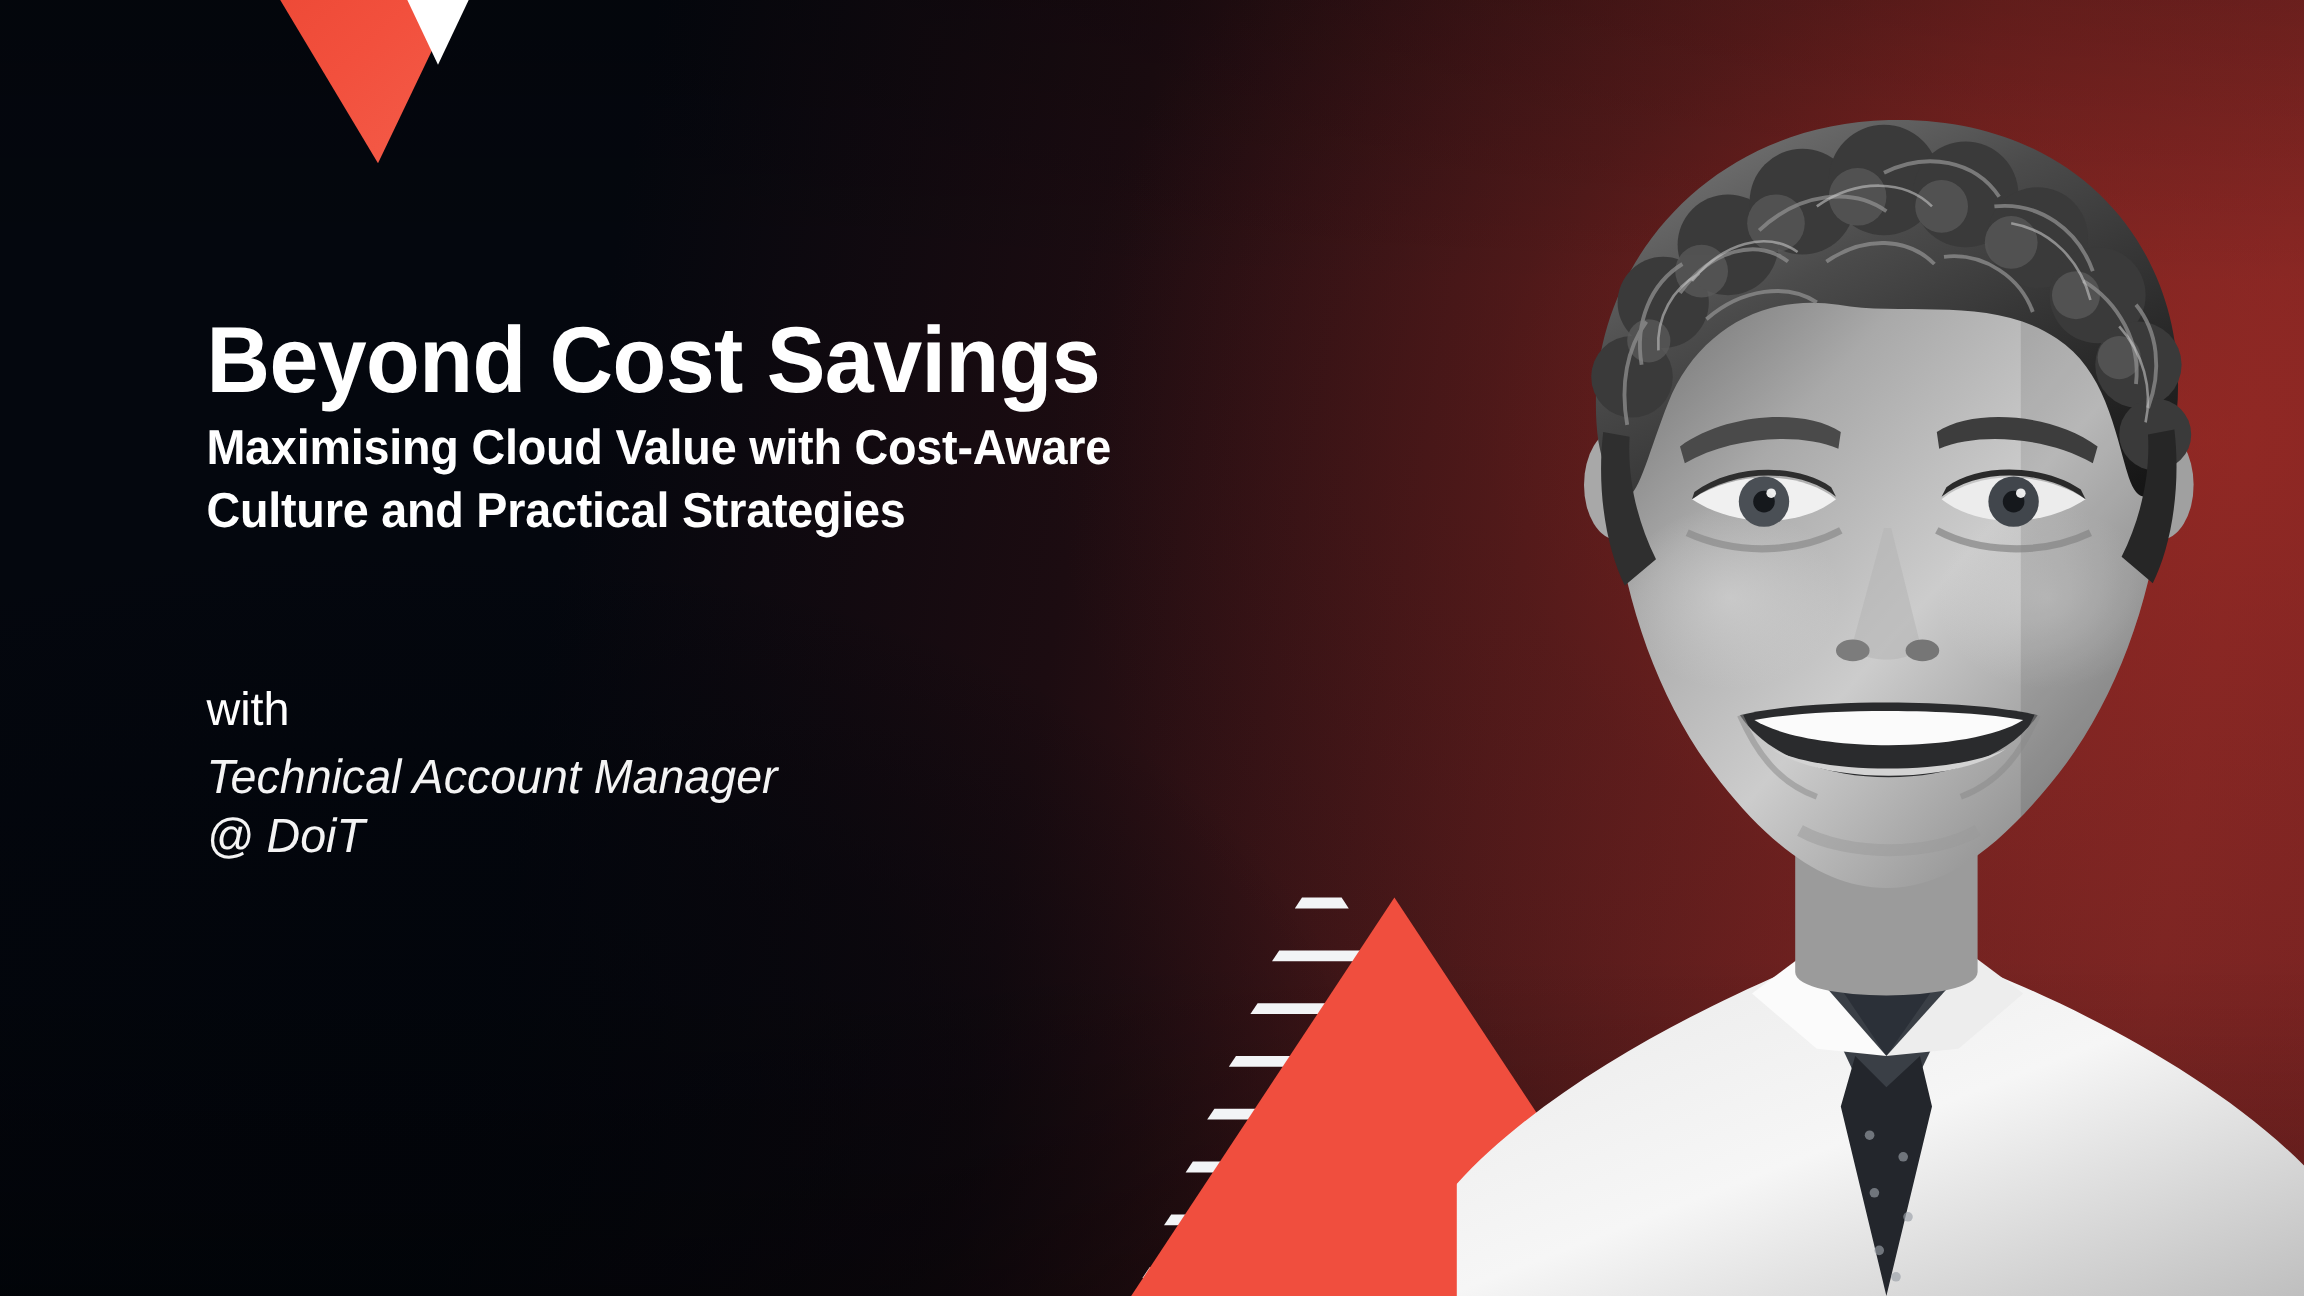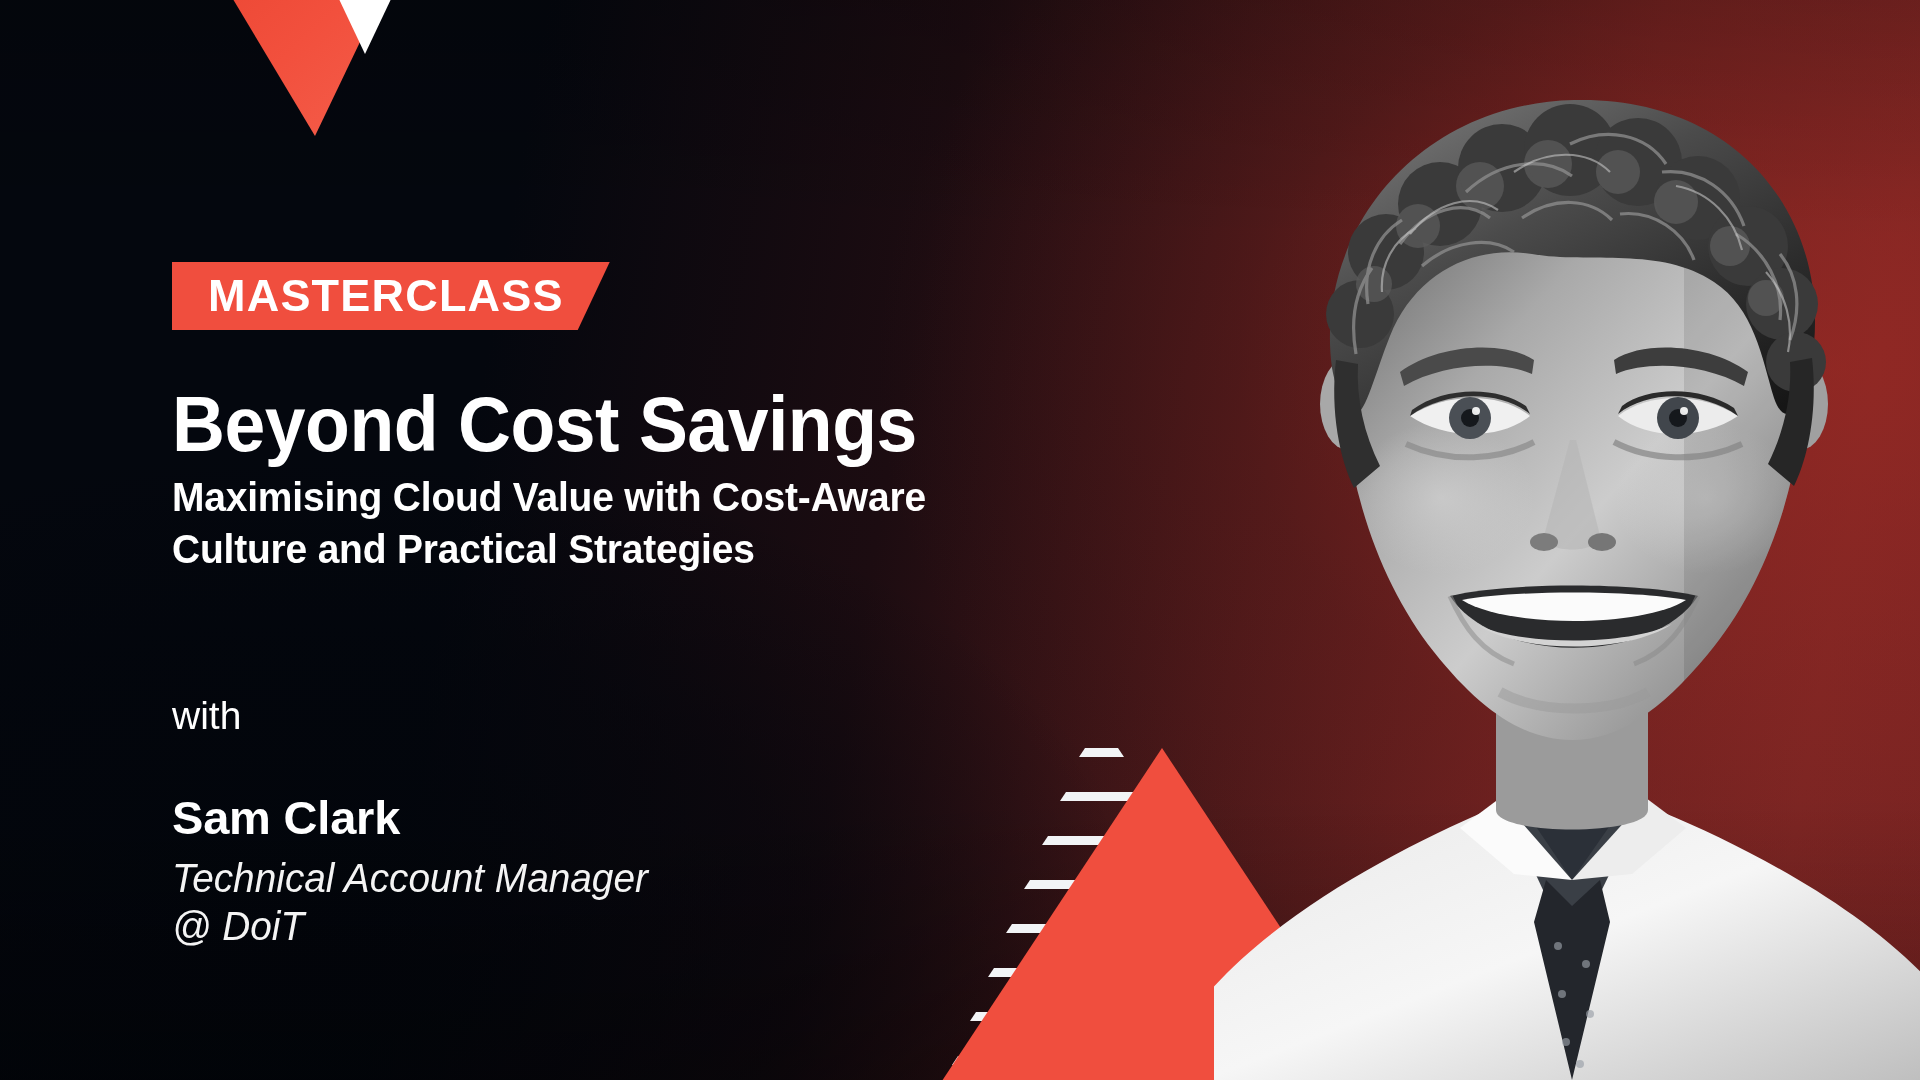--- a/index.html
+++ b/index.html
@@ -357,33 +357,29 @@
         </g>
 
         <path d="M122,292 C116,344 126,392 140,420 L166,398 C150,366 142,330 144,296 Z" fill="#2f2f2f"></path>
         <path d="M598,290 C604,342 594,390 580,418 L554,396 C570,364 578,328 576,294 Z" fill="#262626"></path>
       </g>
     </svg>
   </div>
 
   <div class="content">
 
-    <div class="badge">
-      <span class="badge-label">MASTERCLASS</span>
-    </div>
 
     <h1 class="title">Beyond Cost Savings</h1>
 
     <div class="subtitle">
       <div>Maximising Cloud Value with Cost-Aware</div>
       <div>Culture and Practical Strategies</div>
     </div>
 
     <div class="with-line">with</div>
 
-    <div class="speaker-name">Sam Clark</div>
 
     <div class="speaker-role">Technical Account Manager</div>
 
     <div class="speaker-org">@ DoiT</div>
 
   </div>
 </div>
 
 </body></html>

